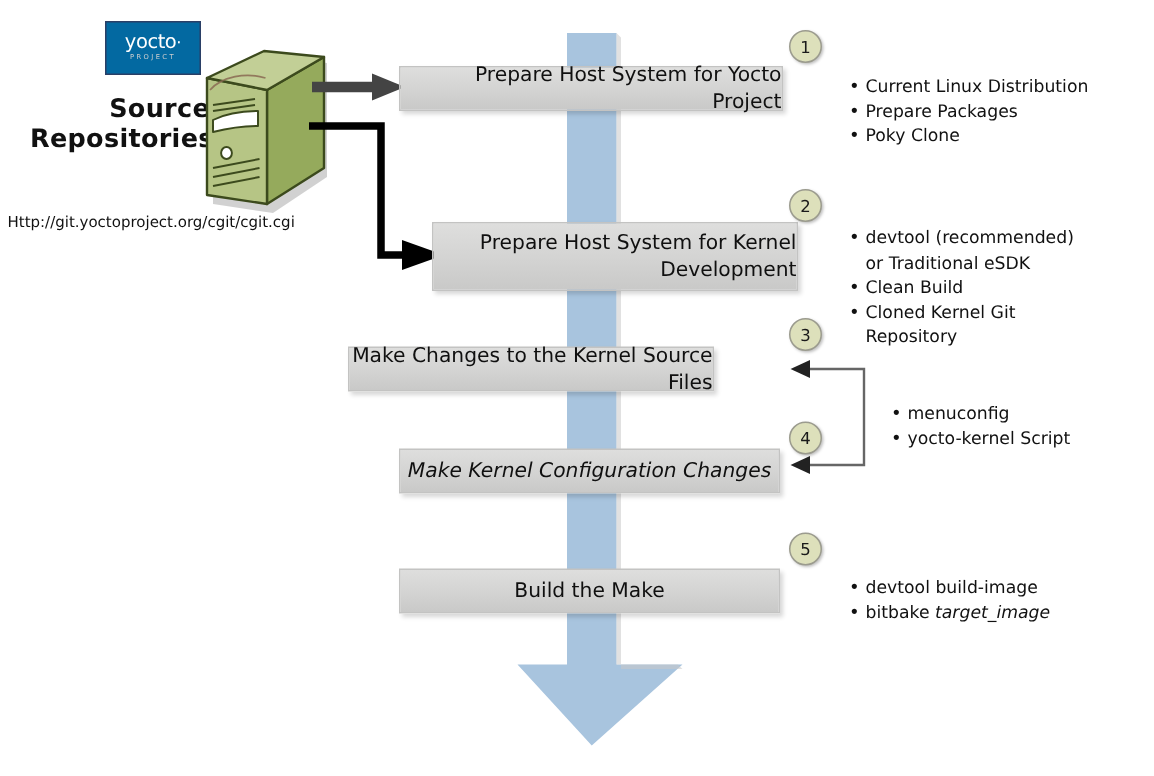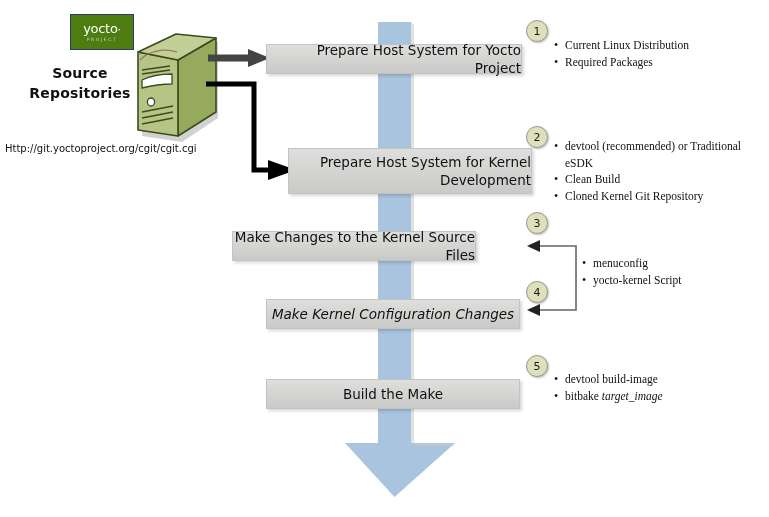--- a/index.html
+++ b/index.html
@@ -26,21 +26,21 @@
     height: 517px;
     pointer-events: none;
   }
   
   .yocto-logo {
     position: absolute;
     left: 70px;
     top: 14px;
     width: 64px;
     height: 36px;
-    background: #4d7c0f;
+    background: #0369a1;
     border: 1px solid #2a3f66;
     display: flex;
     flex-direction: column;
     align-items: center;
     justify-content: center;
     box-sizing: border-box;
   }
   .yocto-word {
     color: #ffffff;
     font-size: 13px;
@@ -59,22 +59,22 @@
     letter-spacing: 1.6px;
     margin-top: 1px;
     font-family: "DejaVu Sans", sans-serif;
   }
   
   .src-label {
     position: absolute;
     left: 20px;
     top: 63px;
     width: 120px;
-    text-align: center;
-    font-size: 14px;
+    text-align: right;
+    font-size: 17px;
     font-weight: bold;
     line-height: 20px;
     color: #111111;
     letter-spacing: 0.2px;
   }
   .src-url {
     position: absolute;
     left: 5px;
     top: 143px;
     font-size: 10px;
@@ -131,24 +131,23 @@
   #num4 { left: 526px; top: 281px; }
   #num5 { left: 526px; top: 355px; }
   
   .bullets {
     position: absolute;
     font-size: 11.5px;
     line-height: 16.5px;
     color: #111111;
   }
   .bullets ul {
-    margin: 0;
+    margin: 12px;
     padding: 0 0 0 13px;
     list-style: none;
-    font-family: Liberation Serif, serif;
   }
   .bullets li {
     position: relative;
     padding-left: 0;
     margin: 0;
   }
   .bullets li::before {
     content: "\2022";
     position: absolute;
     left: -11px;
@@ -252,21 +251,22 @@
   <div class="num" id="num4">
       <span>4</span>
     </div>
   <div class="num" id="num5">
       <span>5</span>
     </div>
 
   <div class="bullets" id="list1">
     <ul>
       <li>Current Linux Distribution</li>
-      <li>Required Packages</li>
+      <li>Prepare Packages</li>
+      <li>Poky Clone</li>
     </ul>
   </div>
 
   <div class="bullets" id="list2">
     <ul>
       <li>devtool (recommended) or Traditional eSDK</li>
       <li>Clean Build</li>
       <li>Cloned Kernel Git Repository</li>
     </ul>
   </div>

